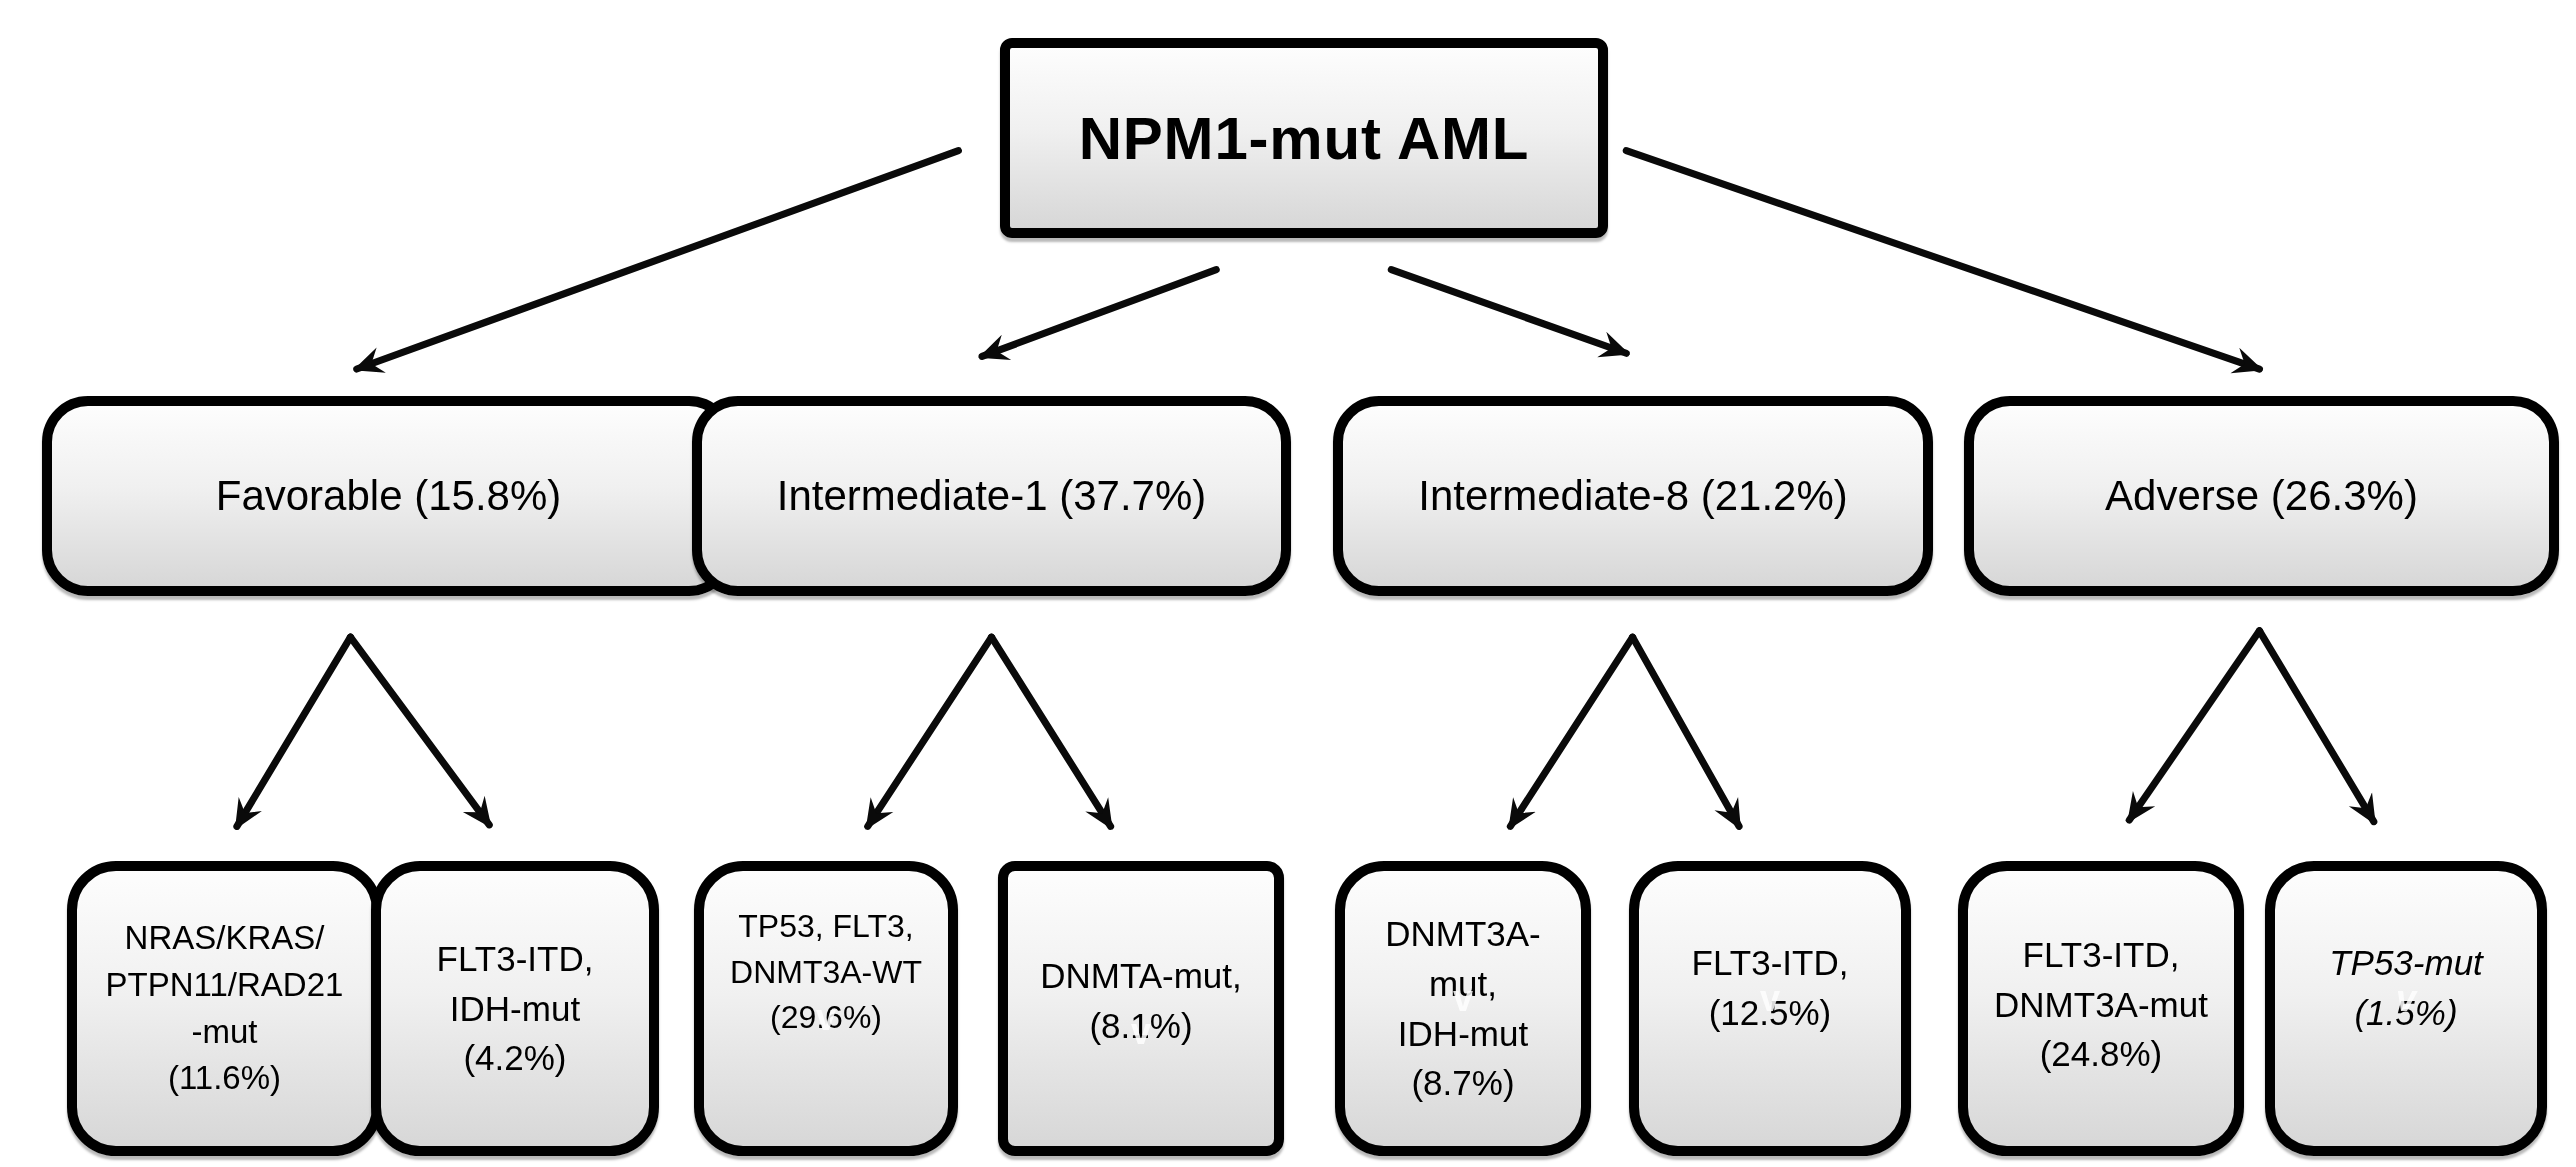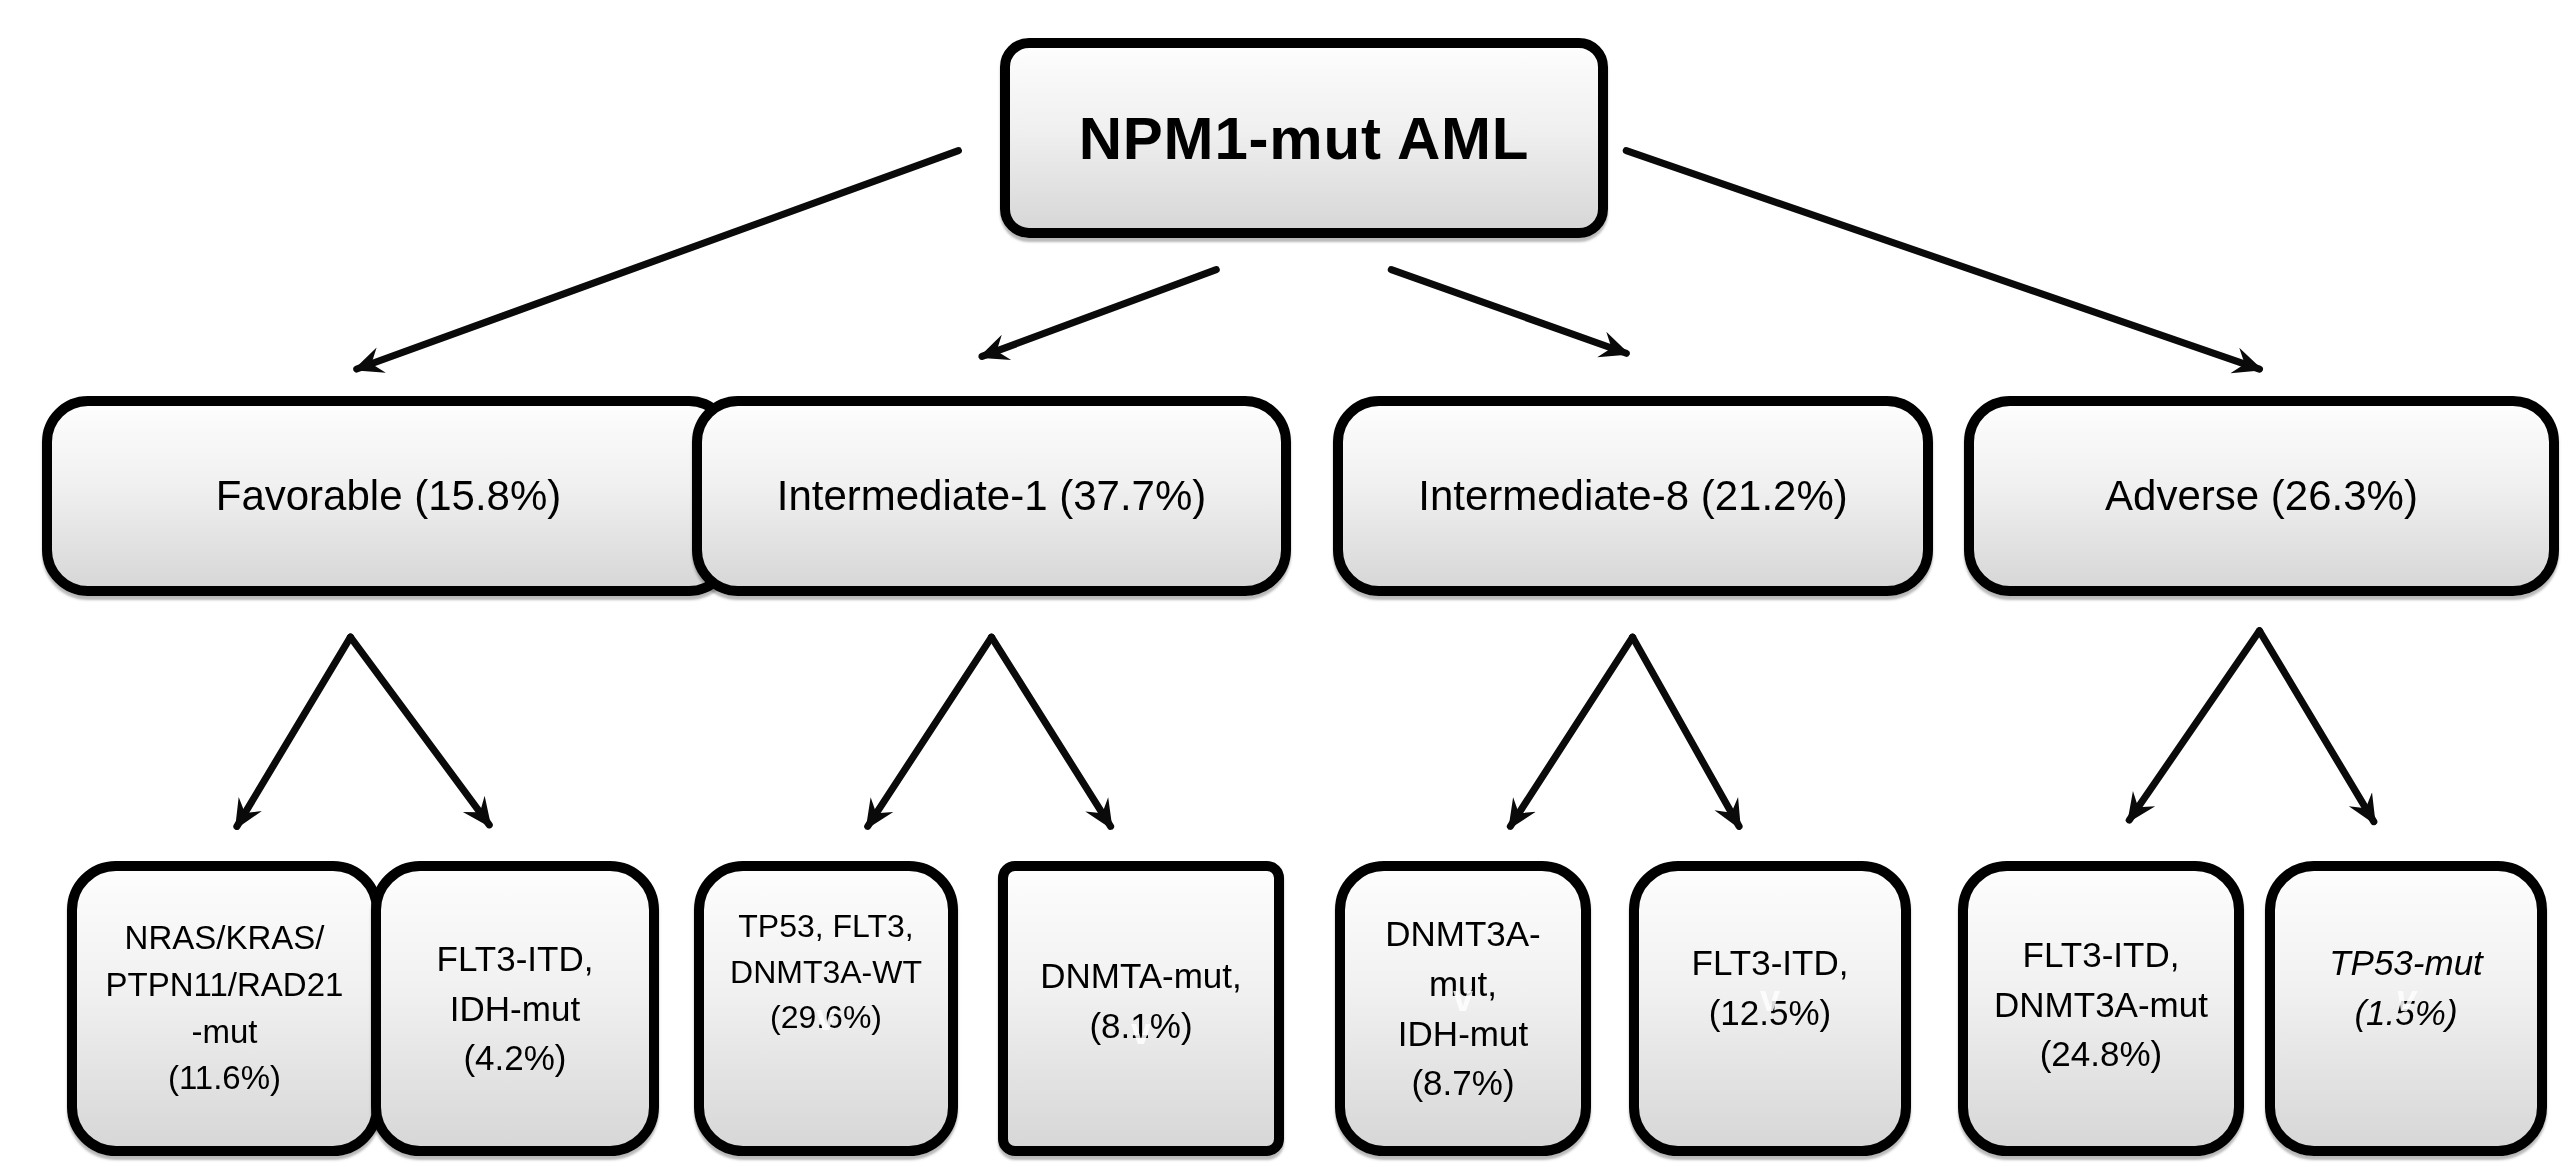--- a/index.html
+++ b/index.html
@@ -11,21 +11,21 @@
   .arrows line{stroke:#0a0a0a;stroke-width:9;stroke-linecap:round;}
   .node{
     position:absolute;box-sizing:border-box;
     border:10.3px solid #000;
     background:linear-gradient(180deg,#fdfdfd 0%,#f0f0f0 45%,#d7d7d7 100%);
     box-shadow:0 4px 2.4px rgba(0,0,0,0.28);
     display:flex;align-items:center;justify-content:center;
     text-align:center;
   }
   .root{
-    left:1000px;top:38px;width:608px;height:200px;border-radius:29px;
+    left:1000px;top:38px;width:608px;height:200px;border-radius:12px;
     font-size:60px;font-weight:bold;letter-spacing:0.8px;
   }
   .group{height:200px;top:396px;border-radius:46px;font-size:42px;}
   .g1{left:42px;width:693px;}
   .g2{left:692px;width:599px;}
   .g3{left:1333px;width:600px;}
   .g4{left:1964px;width:595px;}
   .leaf{
     top:861px;height:295px;border-radius:49px;
     font-size:35px;line-height:1.42;padding:8px 11px;

